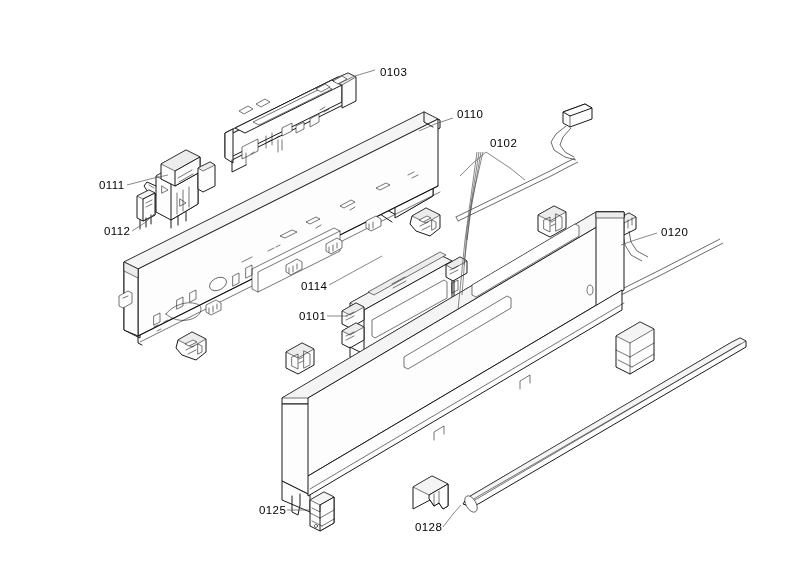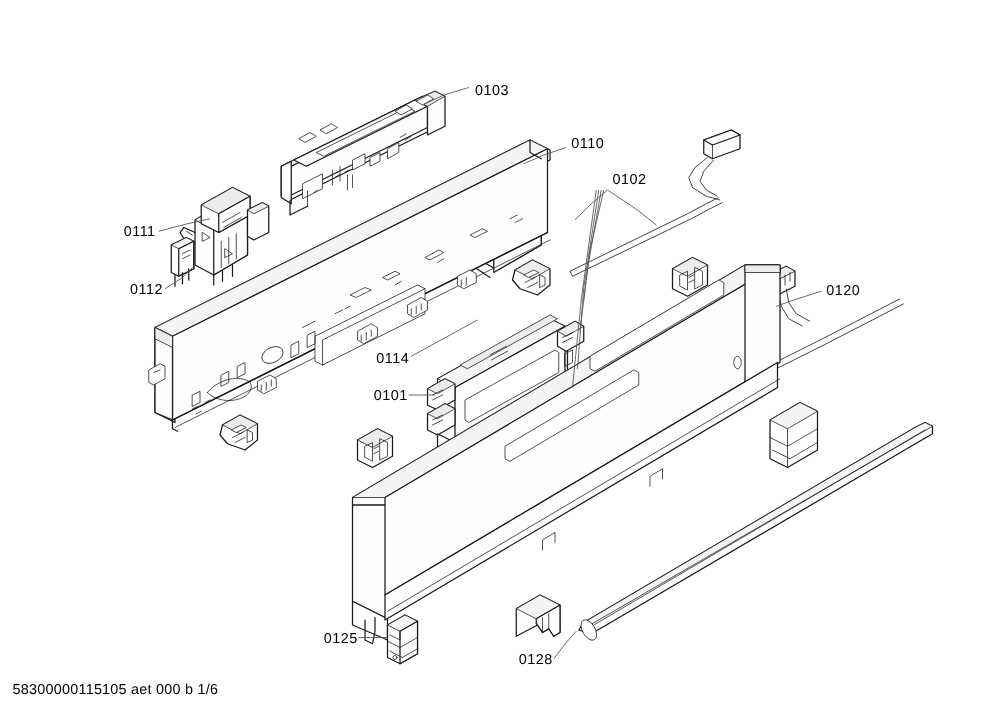--- a/index.html
+++ b/index.html
@@ -443,14 +443,13 @@
     </g>
 
     <g>
       <polyline class="lead" points="423,527 433,514 441,505"></polyline>
       <text class="lbl" x="395" y="531">0128</text>
     </g>
 
   </g>
 </svg>
 
-<div class="footer-text">58300000115105 aet 000 b 1/6</div>
 </div>
 
 </body></html>

